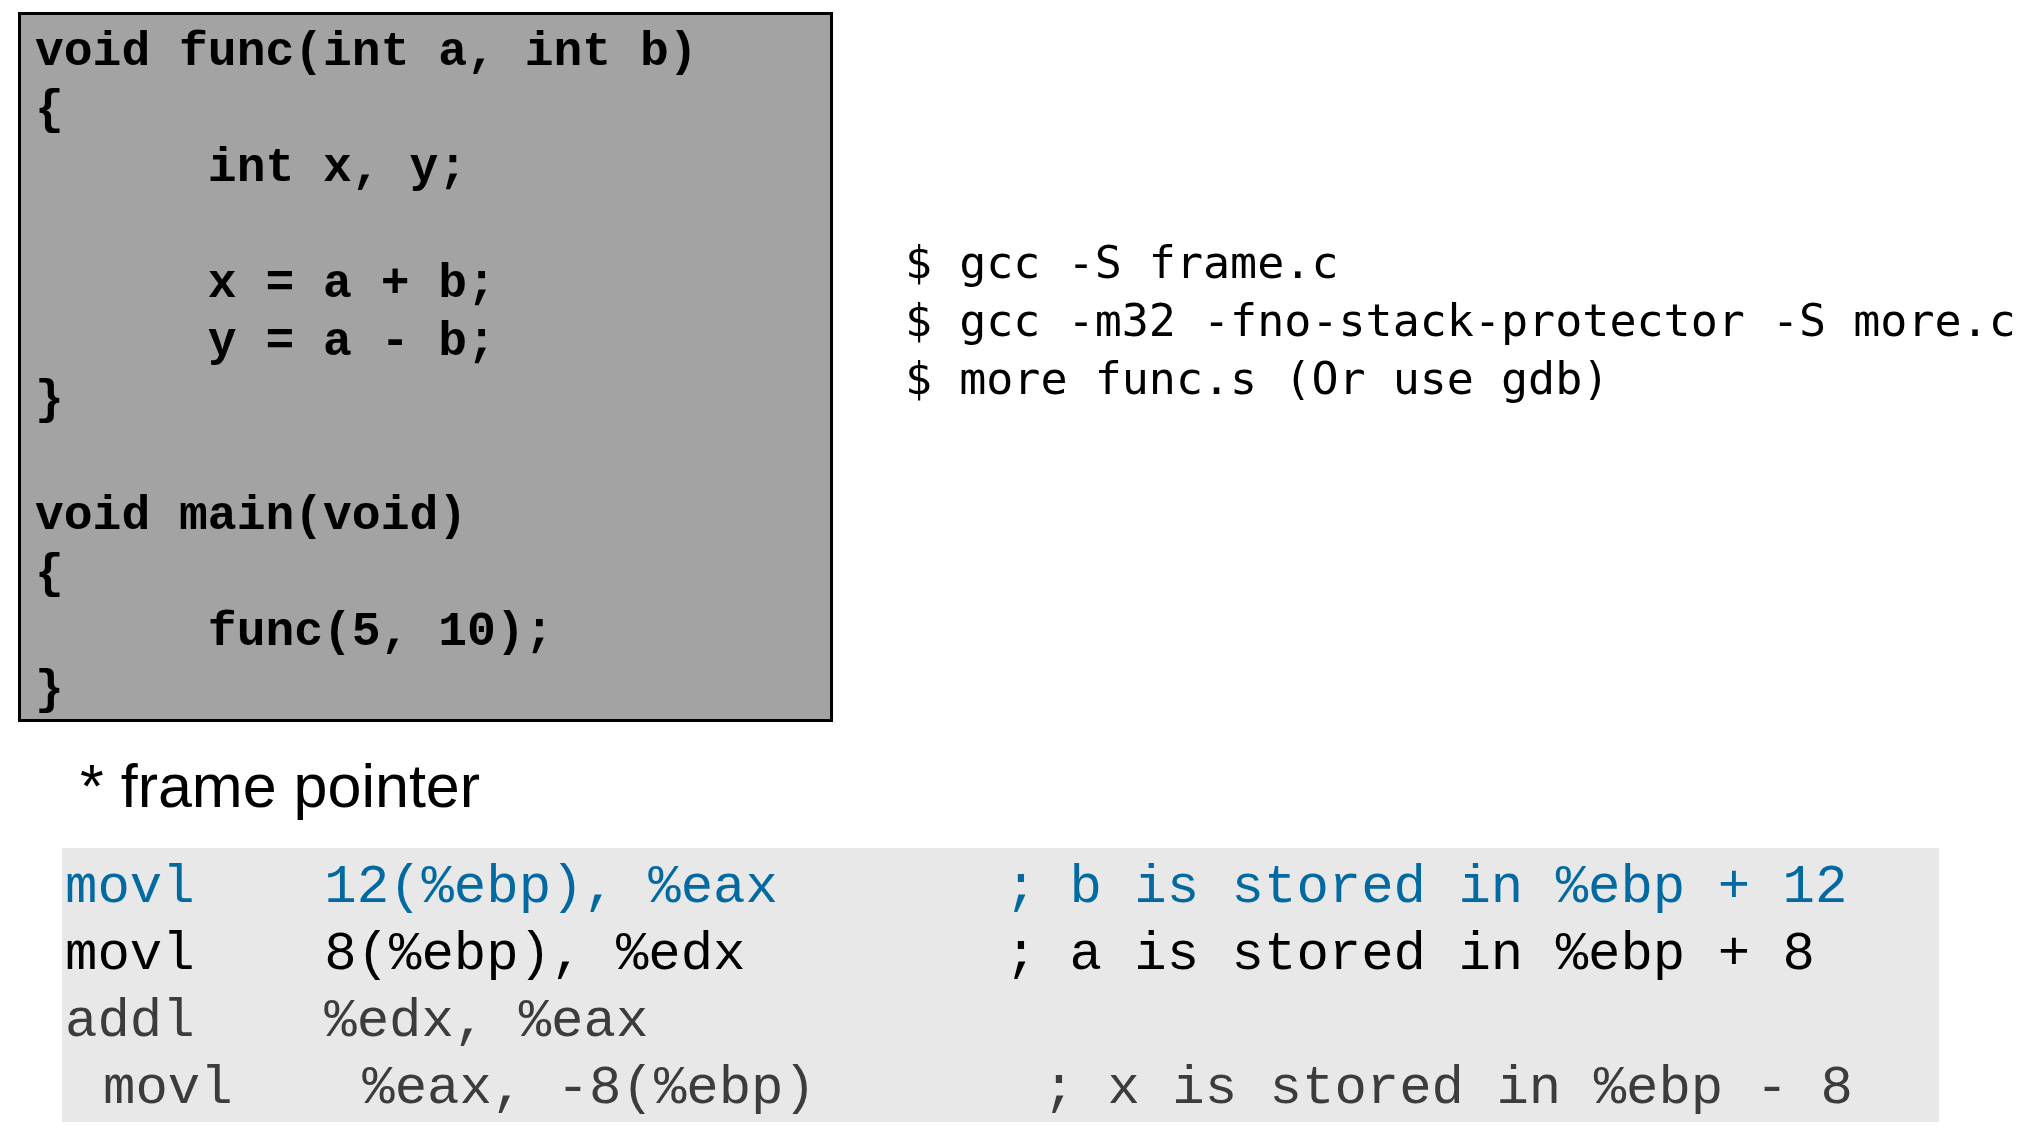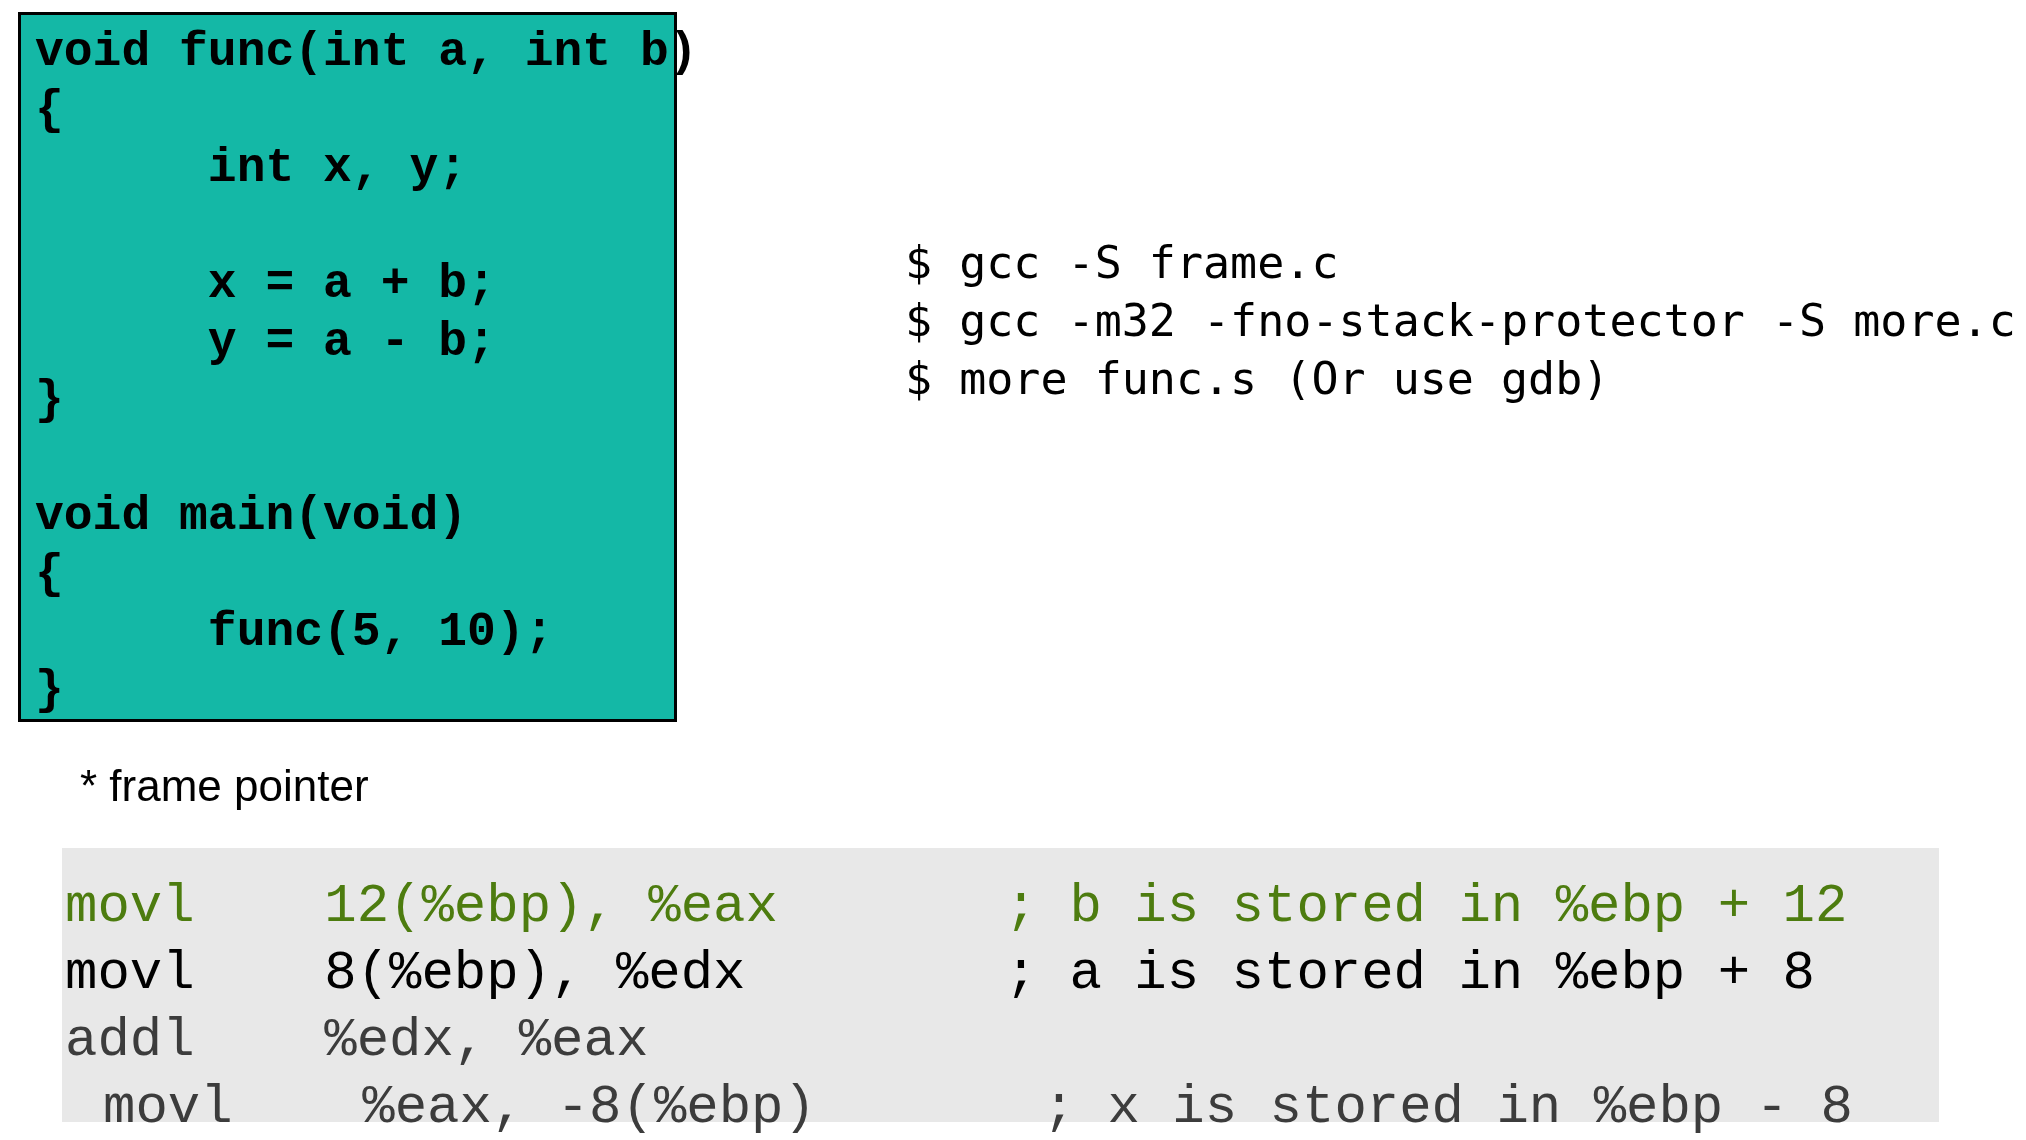--- a/index.html
+++ b/index.html
@@ -14,25 +14,25 @@
     background: #ffffff;
     overflow: hidden;
     font-family: "Liberation Sans", sans-serif;
   }
 
   
   .code-box {
     position: absolute;
     left: 18px;
     top: 12px;
-    width: 659px;
+    width: 815px;
     height: 710px;
     border: 3px solid #000000;
     box-sizing: border-box;
-    background: #14b8a6;
+    background: #a3a3a3;
     padding: 8px 0 0 14px;
   }
   .c-line {
     font-family: "Liberation Mono", monospace;
     font-weight: bold;
     font-size: 48px;
     line-height: 58px;
     height: 58px;
     color: #000000;
     white-space: pre;
@@ -53,21 +53,21 @@
     white-space: pre;
     letter-spacing: 0px;
   }
 
   
   .note {
     position: absolute;
     left: 80px;
     top: 758px;
     font-family: "Liberation Sans", sans-serif;
-    font-size: 44px;
+    font-size: 61px;
     line-height: 56px;
     color: #000000;
     white-space: pre;
   }
 
   
   .asm-box {
     position: absolute;
     left: 62px;
     top: 848px;
@@ -106,19 +106,19 @@
 
   <div class="terminal">
     <div class="t-line">$ gcc -S frame.c</div>
     <div class="t-line">$ gcc -m32 -fno-stack-protector -S more.c</div>
     <div class="t-line">$ more func.s (Or use gdb)</div>
   </div>
 
   <div class="note">* frame pointer</div>
 
   <div class="asm-box" style="background: rgb(232, 232, 232);">
-    <div class="a-line" style="color: #4d7c0f; margin-top: 19px;">movl    12(%ebp), %eax       ; b is stored in %ebp + 12</div>
+    <div class="a-line" style="color: #0369a1;">movl    12(%ebp), %eax       ; b is stored in %ebp + 12</div>
     <div class="a-line" style="color: #000000;">movl    8(%ebp), %edx        ; a is stored in %ebp + 8</div>
     <div class="a-line" style="color: rgb(60, 60, 60); font-family: Liberation Mono, monospace;">addl    %edx, %eax</div>
     <div class="a-line" style="color: rgb(60, 60, 60); margin-left: 38px;">movl    %eax, -8(%ebp)       ; x is stored in %ebp - 8</div>
   </div>
 
 </div>
 
 </body></html>

